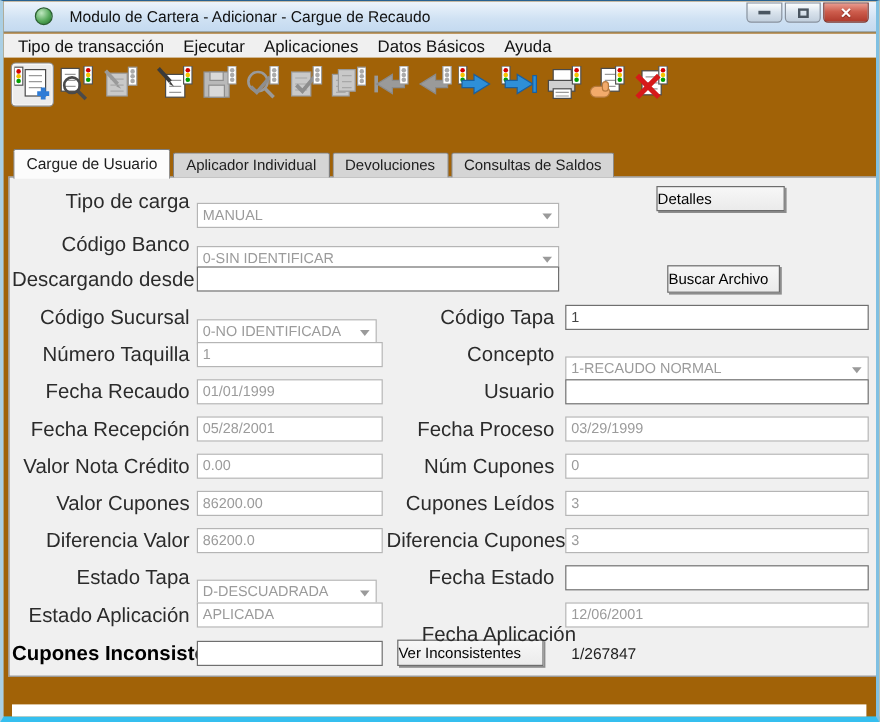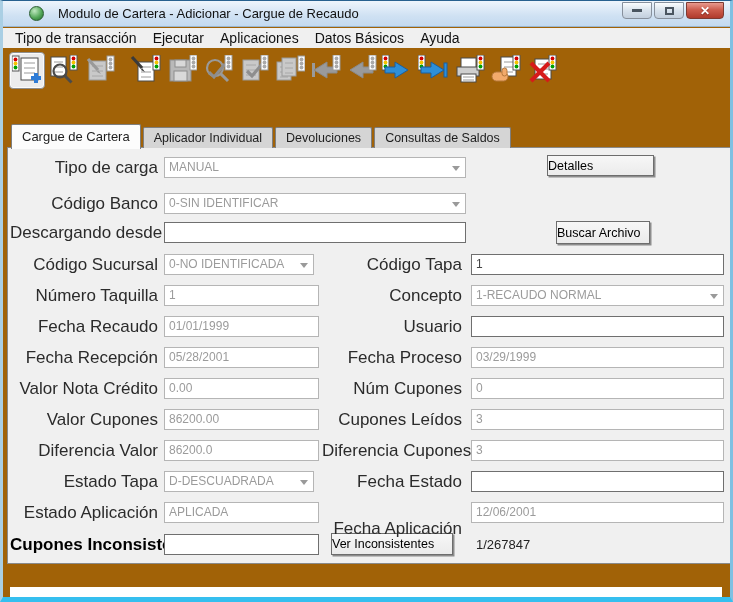--- a/index.html
+++ b/index.html
@@ -57,21 +57,21 @@
   .flabel{position:absolute;height:21px;line-height:21px;font-size:17px;color:#2b2b2b;
     text-align:right;white-space:nowrap;}
   .flabel.bold{font-weight:bold;color:#000;}
   .fld{position:absolute;height:21px;background:#fff;border:1px solid #b5b5b5;
     font-size:12px;line-height:19px;padding:0 4px;overflow:hidden;white-space:nowrap;}
   .fld.en{border-color:#6f6f6f;color:#444;}
   .fld.dis{color:#9b9b9b;}
   .fld .arr{position:absolute;right:5px;top:8px;width:0;height:0;
     border-left:4px solid transparent;border-right:4px solid transparent;
     border-top:5px solid #9a9a9a;}
-  .fld.sel{padding-right:24px;}
+  .fld.sel{padding-right:24px;margin-top:12px;}
   .btn{position:absolute;background:linear-gradient(#f7f7f7,#ebebeb);
     border:1px solid #6d6d6d;box-shadow:1.5px 1.5px 0 rgba(60,60,60,.55);
     display:flex;align-items:center;
     font-size:12.5px;color:#000;white-space:nowrap;}
   .counter{position:absolute;font-size:13px;color:#222;white-space:nowrap;}
   
   .statusbar{position:absolute;left:7px;top:586px;width:712px;height:12px;background:#fff;}
 </style>
 </head>
 <body>
@@ -283,21 +283,21 @@
           <rect x="23" y="0" width="7" height="15" fill="#fff" stroke="#555"></rect>
           <circle cx="26.5" cy="3.5" r="1.9" fill="#d40000"></circle>
           <circle cx="26.5" cy="7.5" r="1.9" fill="#f5c400"></circle>
           <circle cx="26.5" cy="11.5" r="1.9" fill="#00a000"></circle>
           <path d="M5 8 L23 26 M23 8 L5 26" stroke="#d61a1a" stroke-width="4.2"></path>
         </svg>
       </div>
     </div>
 
   <div class="tabbar">
-    <div class="tab active">Cargue de Cartera</div>
+    <div class="tab active">Cargue de Usuario</div>
     <div class="tab">Aplicador Individual</div>
     <div class="tab">Devoluciones</div>
     <div class="tab">Consultas de Saldos</div>
   </div>
 
   <div class="panel">
     <div class="form-area">
 
       <span class="flabel bold" style="left:2px;top:386px;width:150px;">Cupones Inconsistentes</span>
       <div class="fld en" style="left:156px;top:386px;width:155px;">
@@ -346,19 +346,19 @@
         <span class="flabel" style="left: 2px; top: 292px; width: 148px;">Diferencia Valor</span>
         <div class="fld dis" style="left: 156px; top: 292px; width: 155px;"><span>86200.0</span></div>
         <span class="flabel" style="left: 314px; top: 292px; width: 140px;">Diferencia Cupones</span>
         <div class="fld dis" style="left: 463px; top: 292px; width: 253px;"><span>3</span></div>
         <span class="flabel" style="left: 2px; top: 323px; width: 148px;">Estado Tapa</span>
         <div class="fld sel dis" style="left: 156px; top: 323px; width: 150px;"><span>D-DESCUADRADA</span><span class="arr"></span></div>
         <span class="flabel" style="left: 314px; top: 323px; width: 140px;">Fecha Estado</span>
         <div class="fld en" style="left: 463px; top: 323px; width: 253px;"><span></span></div>
         <span class="flabel" style="left: 2px; top: 354px; width: 148px;">Estado Aplicación</span>
         <div class="fld dis" style="left: 156px; top: 354px; width: 155px;"><span>APLICADA</span></div>
-        <span class="flabel" style="left: 314px; top: 354px; width: 140px; margin-top: 16px;">Fecha Aplicación</span>
+        <span class="flabel" style="left: 332px; top: 354px; width: 140px; margin-top: 16px;">Fecha Aplicación</span>
         <div class="fld dis" style="left: 463px; top: 354px; width: 253px;"><span>12/06/2001</span></div>
       </div>
   </div>
 
   <div class="statusbar"></div>
 </div>
 
 </body></html>

